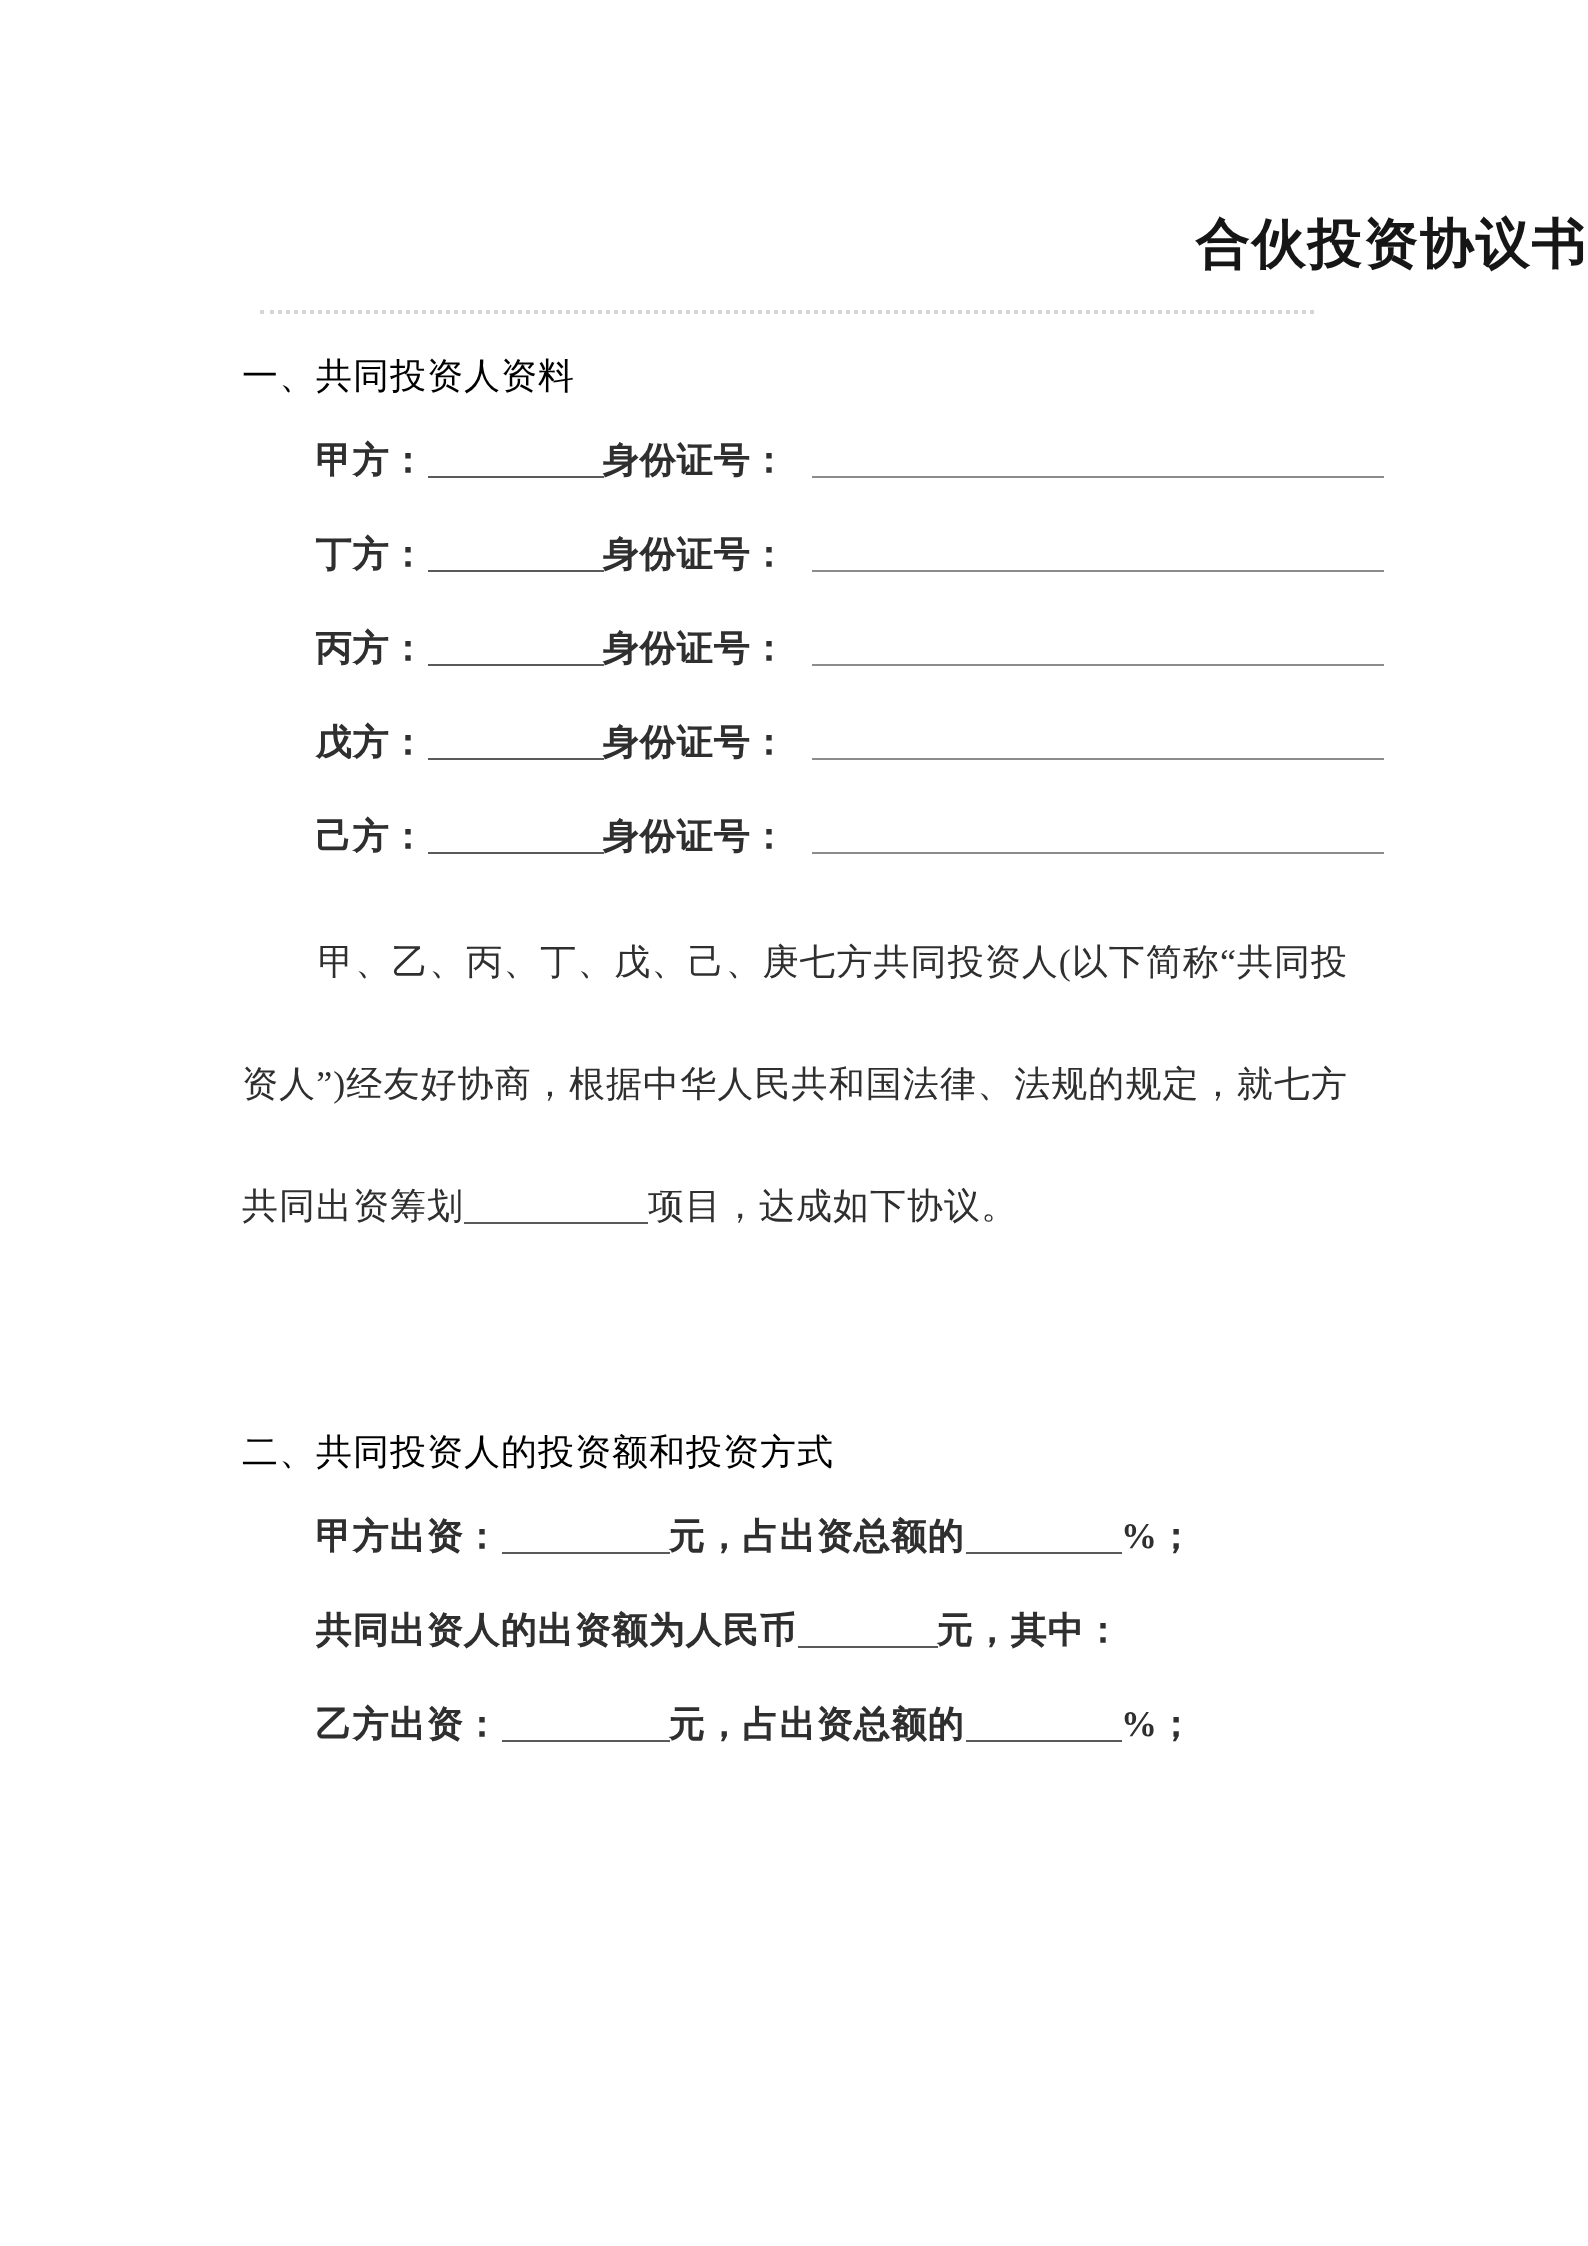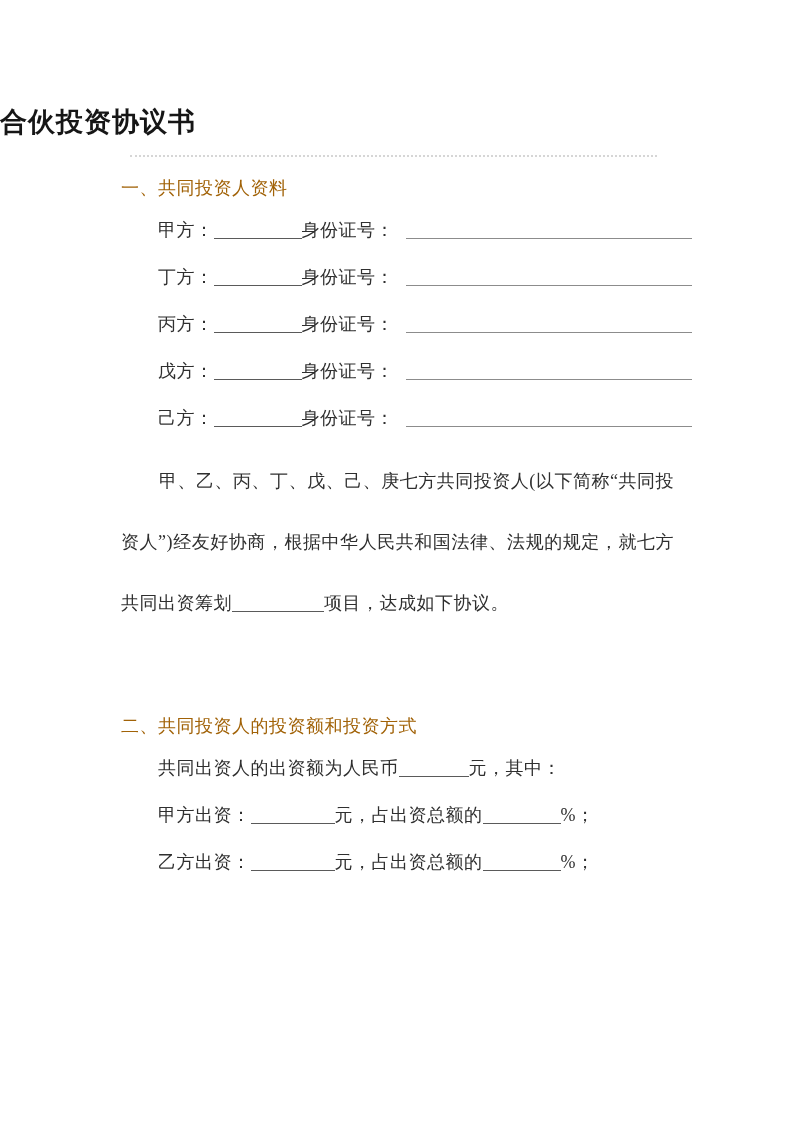--- a/index.html
+++ b/index.html
@@ -15,48 +15,49 @@
     background: #ffffff;
     overflow: hidden;
     font-family: "Liberation Serif", "DejaVu Serif", serif;
     color: #2f2f2f;
     font-size: 18px;
     letter-spacing: 0.5px;
   }
   .doc-title {
     margin: 104px 0 0 0;
     line-height: 36px;
-    text-align: left;
+    text-align: right;
     font-size: 27px;
     font-weight: bold;
     color: #161616;
     letter-spacing: 1px;
   }
   .dotted-sep {
     width: 527px;
     height: 0;
     margin: 15px 0 0 130px;
     border-top: 2px dotted #d6d6d6;
   }
   .sec-heading {
     margin: 19px 0 0 121px;
     font-size: 18px;
     line-height: 24px;
-    color: #a16207;
+    color: #000000;
   }
   .sec-heading.h2 { margin-top: 80px; }
   .rows {
     margin: 7px 0 0 158px;
     width: 520px;
   }
   .rows.first { margin-top: 7px; }
   .row {
     height: 47px;
     line-height: 47px;
     white-space: nowrap;
+    font-weight: bold;
   }
   .blank {
     display: inline-block;
     height: 0;
     border-bottom: 1px solid #5a5a5a;
     position: relative;
     top: 3px;
   }
   .blank.short { width: 88px; }
   .blank.idnum {
@@ -107,23 +108,23 @@
   </div>
 
   <div class="para">
     <span>甲、乙、丙、丁、戊、己、庚七方共同投资人(以下简称“共同投资人”)经友好协商，根据中华人民共和国法律、法规的规定，就七方共同出资筹划</span><span class="blank project"></span><span>项目，达成如下协议。</span>
   </div>
 
   <div class="sec-heading h2">二、共同投资人的投资额和投资方式</div>
 
   <div class="rows">
     <div class="row">
-      <span>共同出资人的出资额为人民币</span><span class="blank money"></span><span>元，其中：</span>
+      <span>甲方出资：</span><span class="blank amount"></span><span>元，占出资总额的</span><span class="blank pct"></span><span>%；</span>
     </div>
     <div class="row">
-      <span>甲方出资：</span><span class="blank amount"></span><span>元，占出资总额的</span><span class="blank pct"></span><span>%；</span>
+      <span>共同出资人的出资额为人民币</span><span class="blank money"></span><span>元，其中：</span>
     </div>
     <div class="row">
       <span>乙方出资：</span><span class="blank amount"></span><span>元，占出资总额的</span><span class="blank pct"></span><span>%；</span>
     </div>
   </div>
 
 </div>
 
 </body></html>

